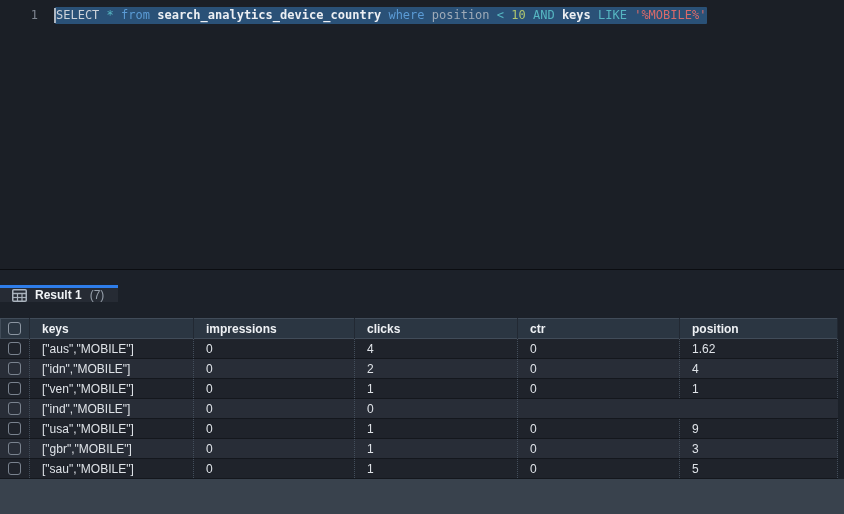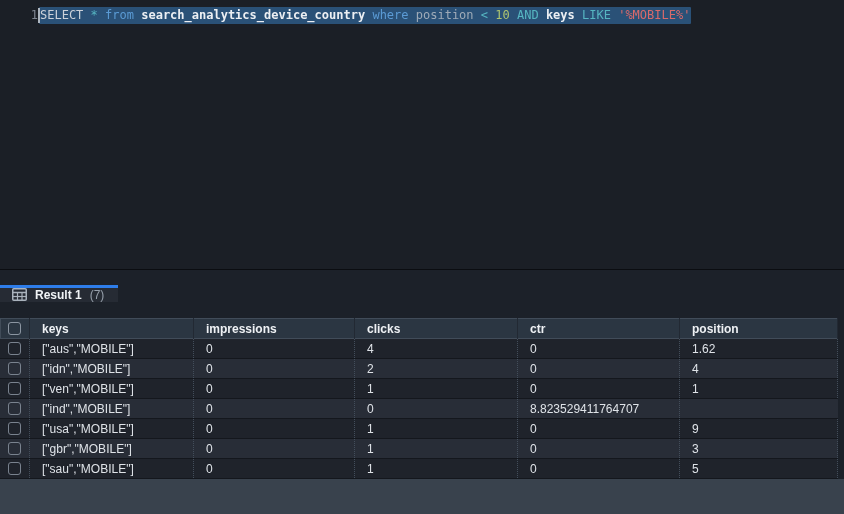--- a/index.html
+++ b/index.html
@@ -21,21 +21,21 @@
   }
   .code-line { display: flex; align-items: center; height: 18px; }
   .gutter {
     width: 38px;
     text-align: right;
     color: #7e8590;
     font-size: 12px;
     flex: 0 0 auto;
     user-select: none;
   }
-  .code { margin-left: 0; white-space: pre; display: flex; align-items: center; }
+  .code { margin-left: 16px; white-space: pre; display: flex; align-items: center; }
   .cursor {
     display: inline-block;
     width: 2px; height: 15px;
     background: #aeb6c0;
     margin-right: -1px;
     position: relative; z-index: 2;
   }
   .selection { background: var(--selection, #2a5177); padding: 1px 1px 2px 1px; border-radius: 1px; }
   .tk-kw1   { color: var(--syntax-kw1, #ccd2da); }
   .tk-kw2   { color: var(--syntax-kw2, #5b9bd5); }
@@ -47,21 +47,21 @@
   .tk-plain { color: #aab4bf; }
 
   
   .results { flex: 1; background: var(--panel_bg, #1c2129); display: flex; flex-direction: column; }
   .tabstrip { height: 48px; padding-top: 15px; display: flex; background: var(--panel_bg, #1c2129); }
   .tab {
     height: 17px;
     min-width: 108px;
     background: var(--tab_bg, #262b34);
     border-top: 3px solid var(--accent_blue, #2e7de9);
-    display: flex; align-items: flex-start;
+    display: flex; align-items: center;
     padding: 0 14px 0 12px;
     gap: 8px;
     cursor: pointer;
   }
   .tab-label { color: #f0f3f6; font-size: 12px; font-weight: bold; }
   .tab-count { color: #97a0ab; font-size: 12px; }
   .table-icon { flex: 0 0 auto; }
 
   
   .table { width: 838px; }
@@ -170,21 +170,20 @@
             <div class="cell">0</div>
             <div class="cell">1</div>
           </div>
           <div class="trow">
             <div class="cell cb-cell">
               <span class="checkbox"></span>
             </div>
             <div class="cell">["ind","MOBILE"]</div>
             <div class="cell">0</div>
             <div class="cell">0</div>
-            <div class="cell">8.823529411764707</div>
           </div>
           <div class="trow">
             <div class="cell cb-cell">
               <span class="checkbox"></span>
             </div>
             <div class="cell">["usa","MOBILE"]</div>
             <div class="cell">0</div>
             <div class="cell">1</div>
             <div class="cell">0</div>
             <div class="cell">9</div>

